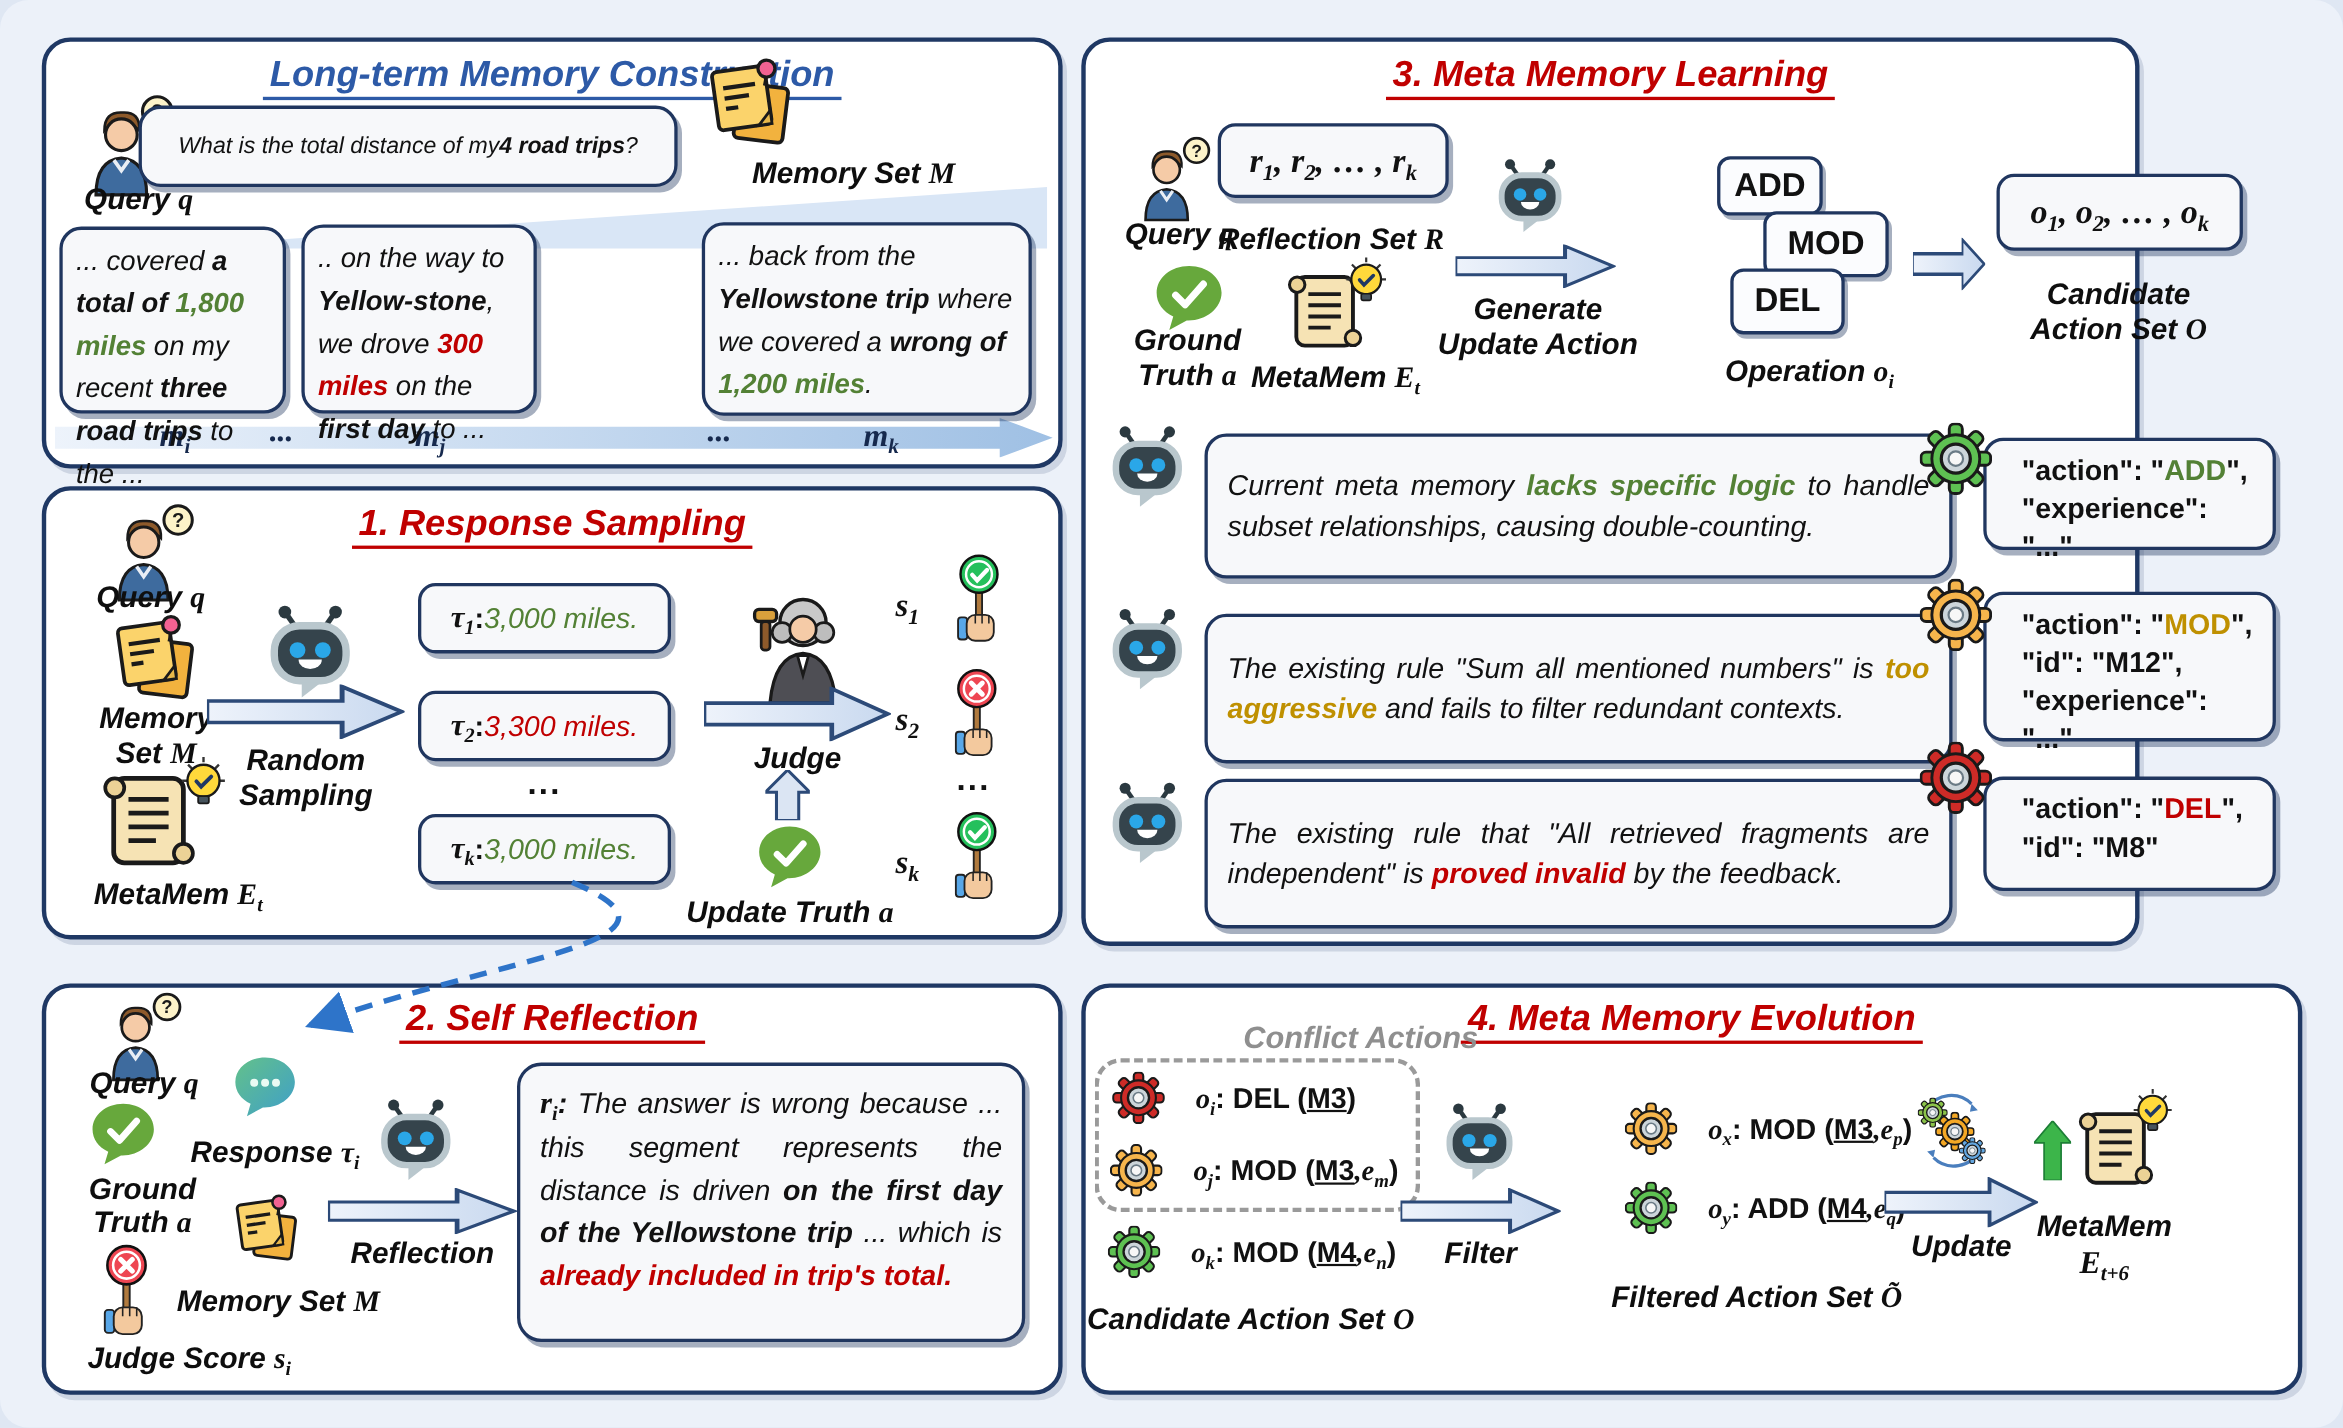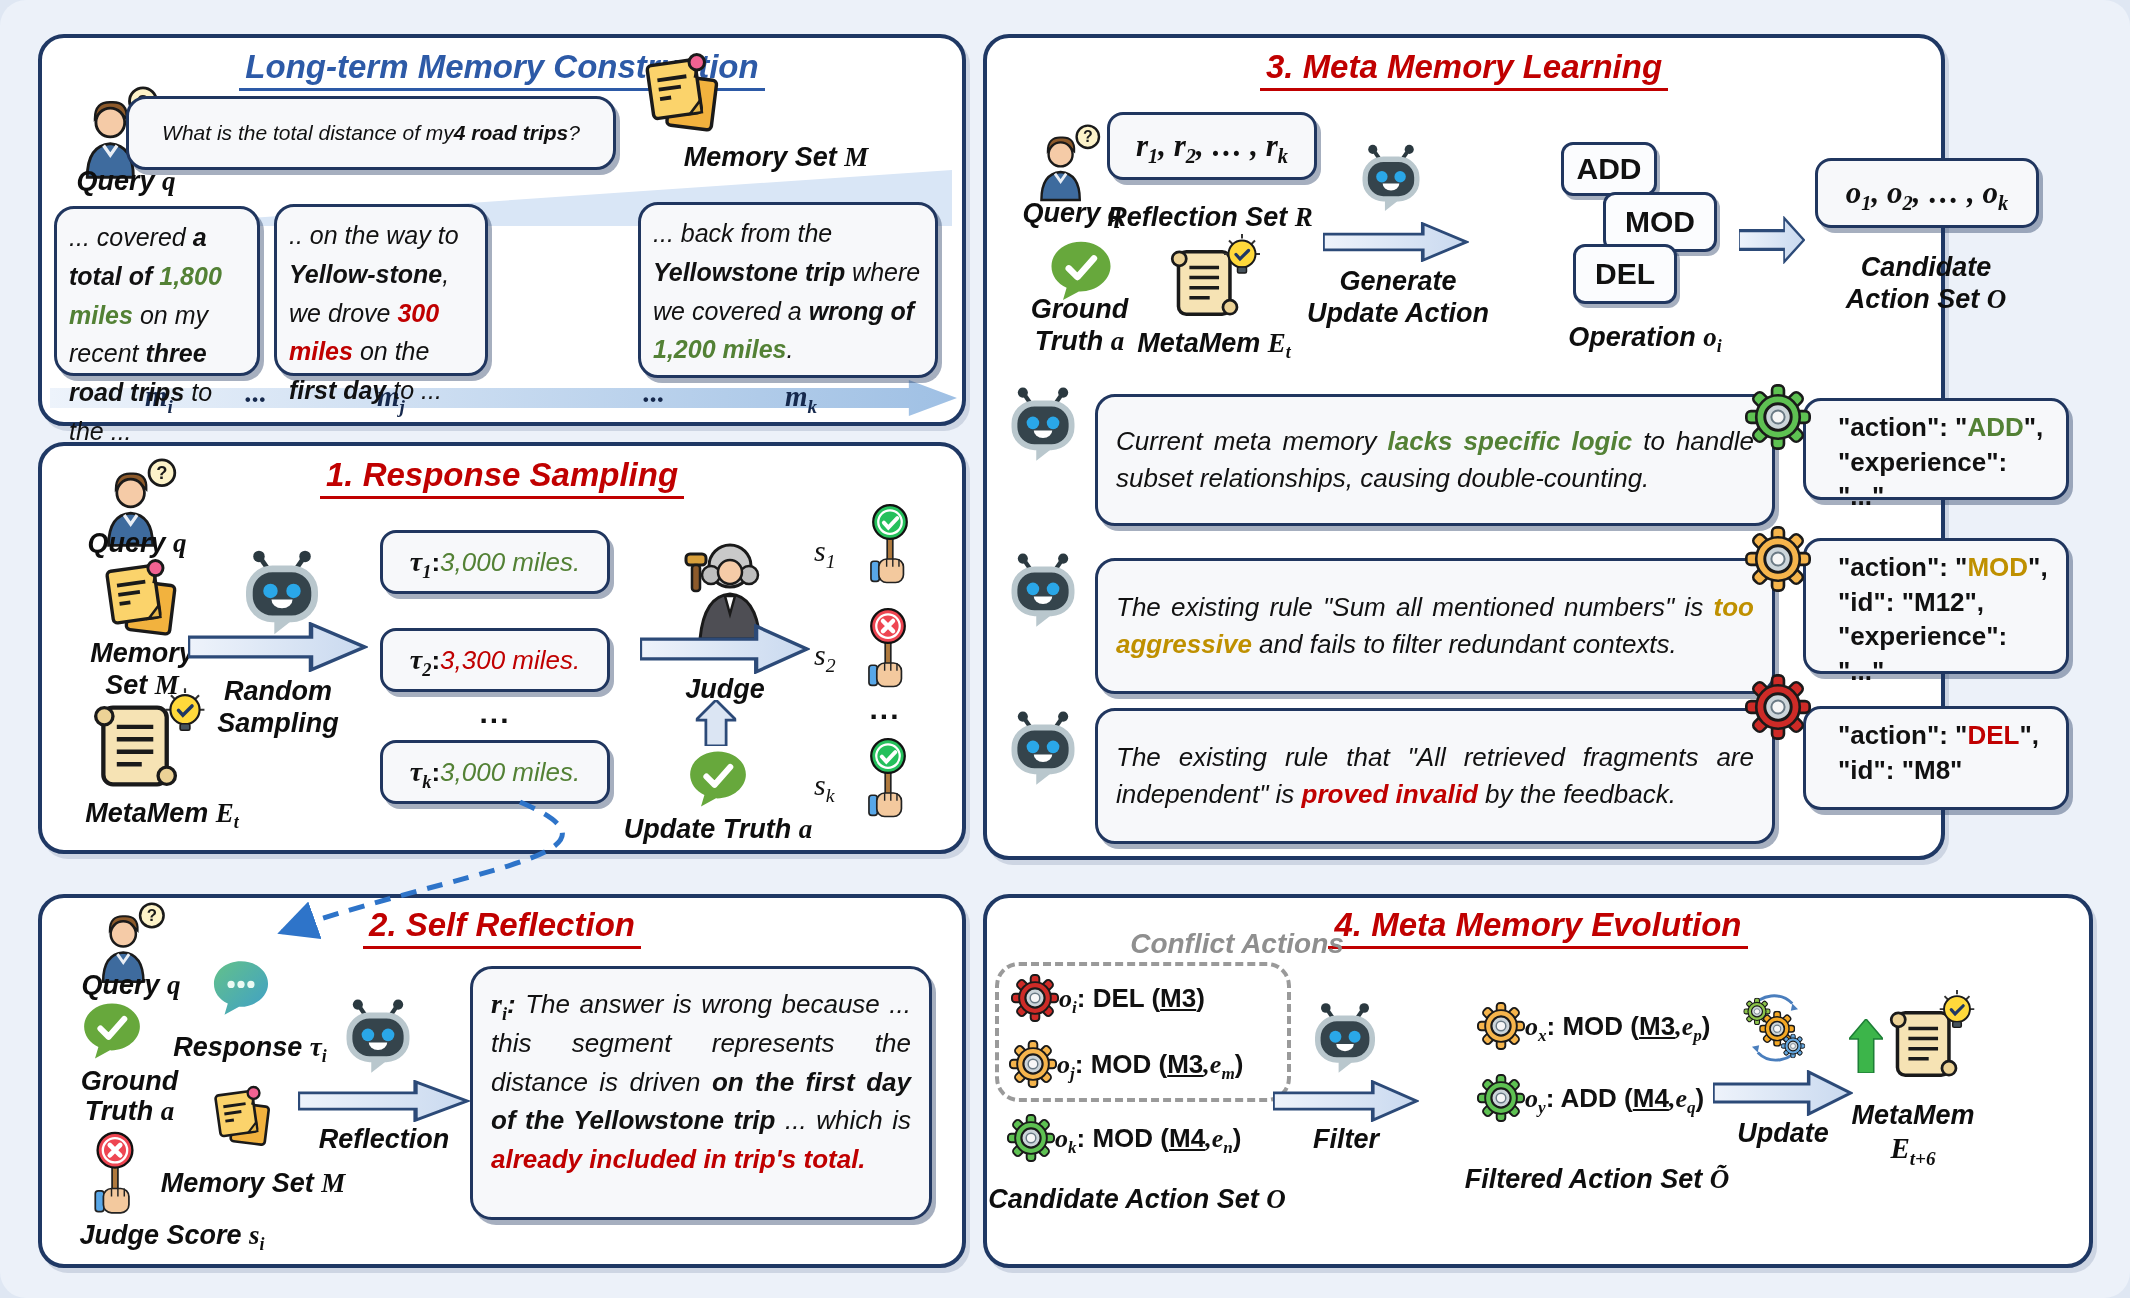--- a/index.html
+++ b/index.html
@@ -23,27 +23,27 @@
   .tauv{font-size:28px}
   .dots{font-weight:800;font-size:30px;letter-spacing:2px;font-style:normal}
   .qbubble{font-size:21px;font-style:italic;white-space:nowrap;border-radius:20px}
   .msgbox{font-size:26px;font-style:italic;line-height:1.42;padding:12px 18px;display:flex;align-items:center;text-align:justify;border-radius:20px}
   .jsonbox{font-size:26px;font-weight:700;line-height:1.33;padding:9px 10px 9px 32px;font-style:normal;border-radius:18px}
   .card{position:absolute;background:#fbfcfe;border:3px solid #20365f;border-radius:12px;font-weight:700;font-size:30px;display:flex;align-items:center;justify-content:center;box-shadow:3px 4px 0 rgba(32,54,95,.4)}
   .dashrect{position:absolute;border:4px dashed #9a9a9a;border-radius:24px}
   .gray{color:#8f8f8f}
   .slb{position:absolute;font-family:"Liberation Serif",serif;font-style:italic;font-weight:700;font-size:29px;color:#16294d;transform:translateX(-50%)}
   .icon{position:absolute}
-  .row4{position:absolute;display:flex;align-items:center;gap:0;font-size:26px;white-space:nowrap}
+  .row4{position:absolute;display:flex;align-items:center;gap:28px;font-size:26px;white-space:nowrap}
   .op{font-weight:600}
   .mid{font-weight:800;text-decoration:underline}
   .ritext{font-size:26px;font-style:italic;line-height:1.48;text-align:justify}
   .rvar{font-size:28px}
   .serifbox{font-family:"Liberation Serif",serif;font-style:italic;font-weight:700;font-size:31px}
-  .slabel{font-family:"Liberation Serif",serif;font-style:italic;font-weight:400;font-size:30px}
+  .slabel{font-family:"Liberation Serif",serif;font-style:italic;font-weight:700;font-size:30px}
 </style>
 </head>
 <body>
 
 <div id="page">
 
 <svg width="0" height="0" style="position:absolute" aria-hidden="true">
 <defs>
   <linearGradient id="agrad" x1="0" y1="0" x2="1" y2="0">
           <stop offset="0" stop-color="#eef3fb"></stop>

